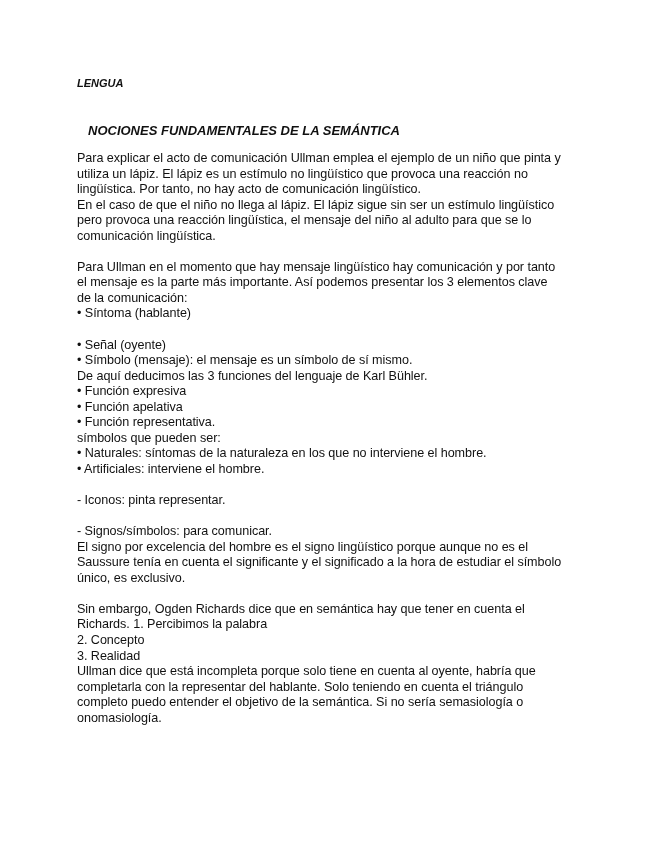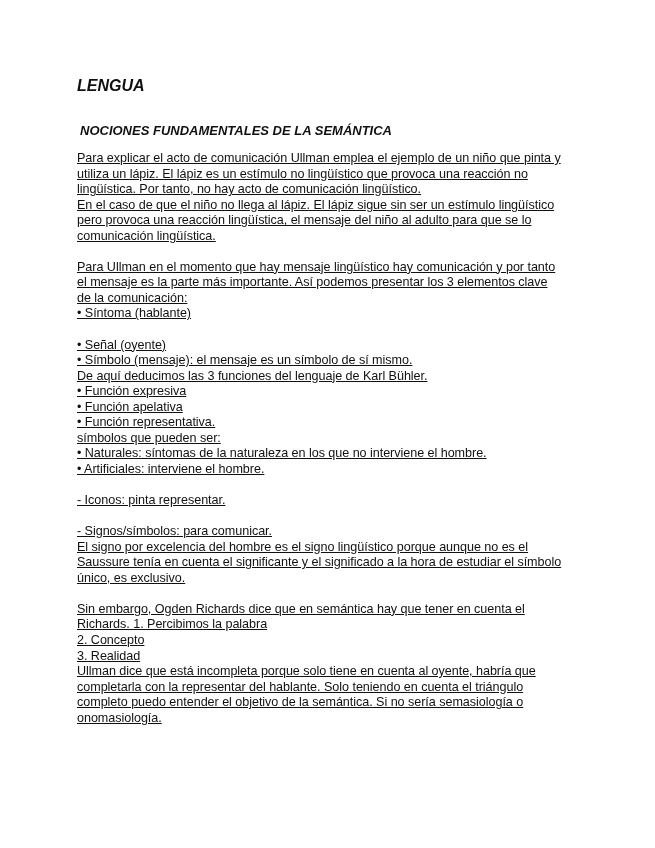--- a/index.html
+++ b/index.html
@@ -4,31 +4,31 @@
   <style>
     html, body { margin: 0; padding: 0; background: #ffffff; }
     body { width: 655px; height: 848px; position: relative; overflow: hidden; }
     .page {
       position: absolute; left: 0; top: 0; width: 655px; height: 848px;
       background: #ffffff; color: #111111;
       font-family: "Liberation Sans", sans-serif;
     }
     .title {
       position: absolute; left: 77px; top: 77px;
-      font-size: 16px; font-weight: bold; font-style: italic; letter-spacing: 0;
+      font-size: 11px; font-weight: bold; font-style: italic; letter-spacing: 0;
     }
     .subtitle {
-      position: absolute; left: 80px; top: 123px;
+      position: absolute; left: 88px; top: 123px;
       font-size: 13px; font-weight: bold; font-style: italic;
     }
     .body {
       position: absolute; left: 77px; top: 151px; width: 520px;
       font-size: 12.6px; line-height: 15.55px; letter-spacing: -0.05px;
     }
-    .line { white-space: nowrap; height: 15.55px; text-decoration: underline; }
+    .line { white-space: nowrap; height: 15.55px; }
     .blank { height: 15.55px; }
   </style>
 </head>
 <body>
 
 <div class="page">
   <div class="title">LENGUA</div>
   <div class="subtitle">NOCIONES FUNDAMENTALES DE LA SEMÁNTICA</div>
   <div class="body" id="doc-body">
       <div class="line">Para explicar el acto de comunicación Ullman emplea el ejemplo de un niño que pinta y</div>

